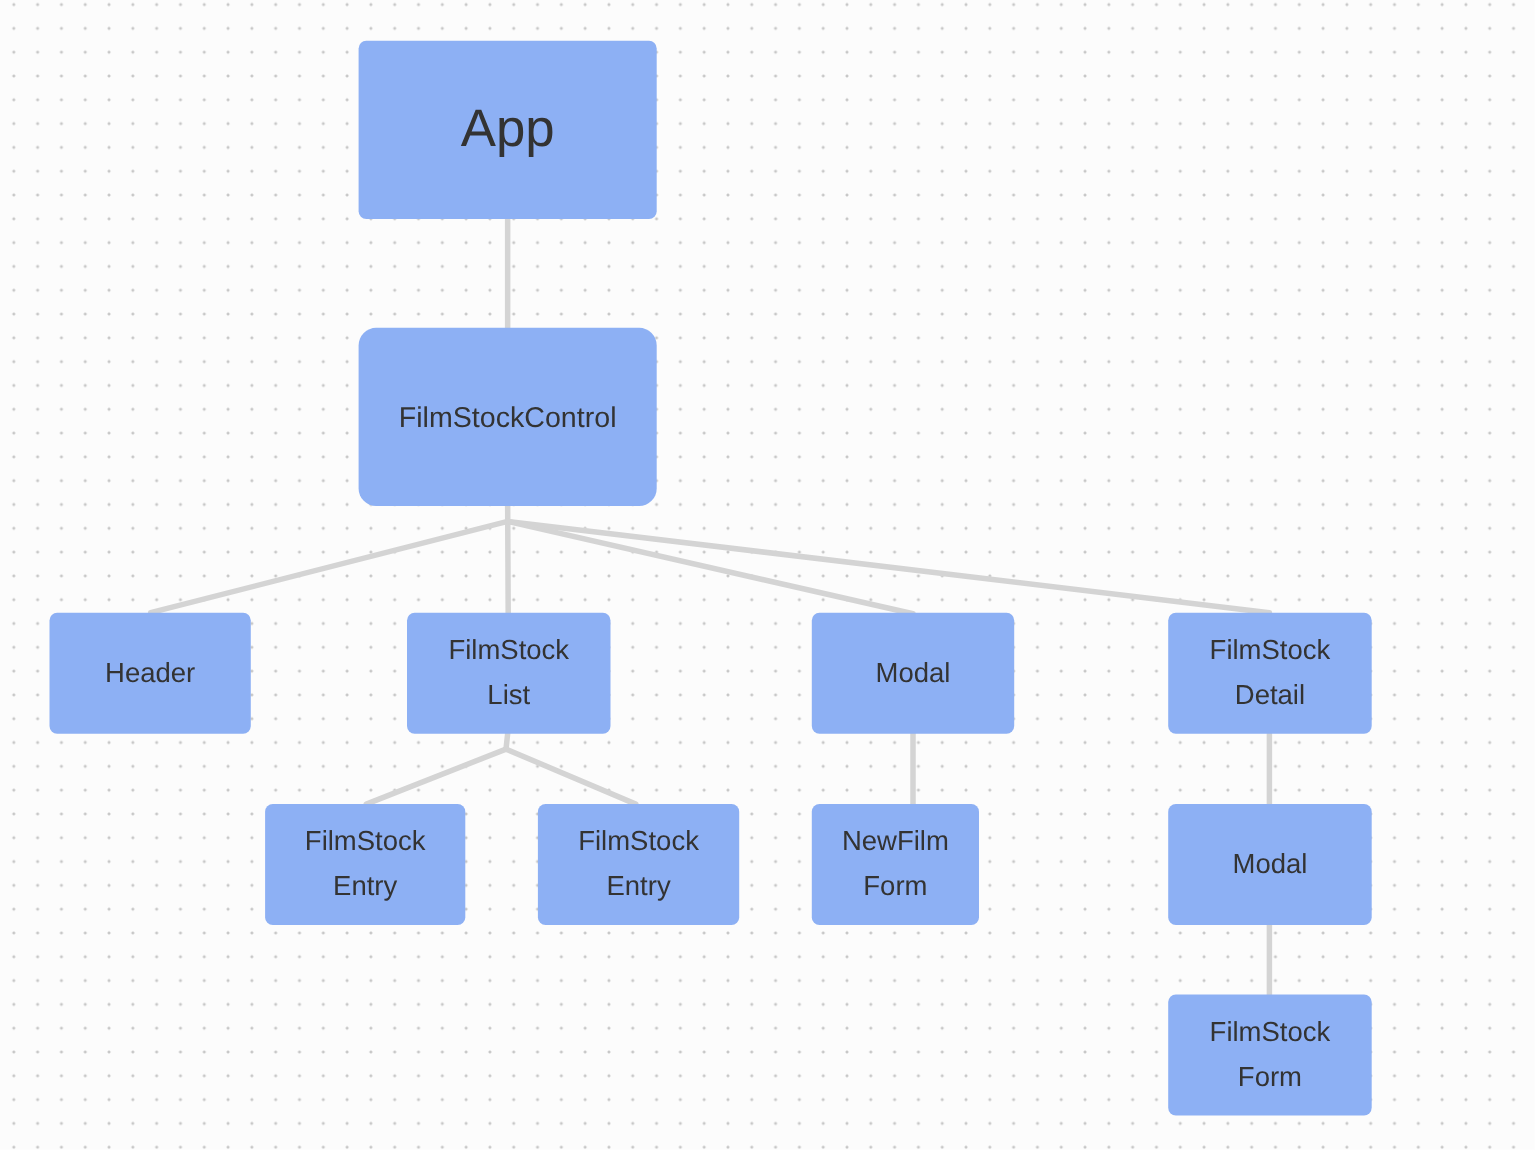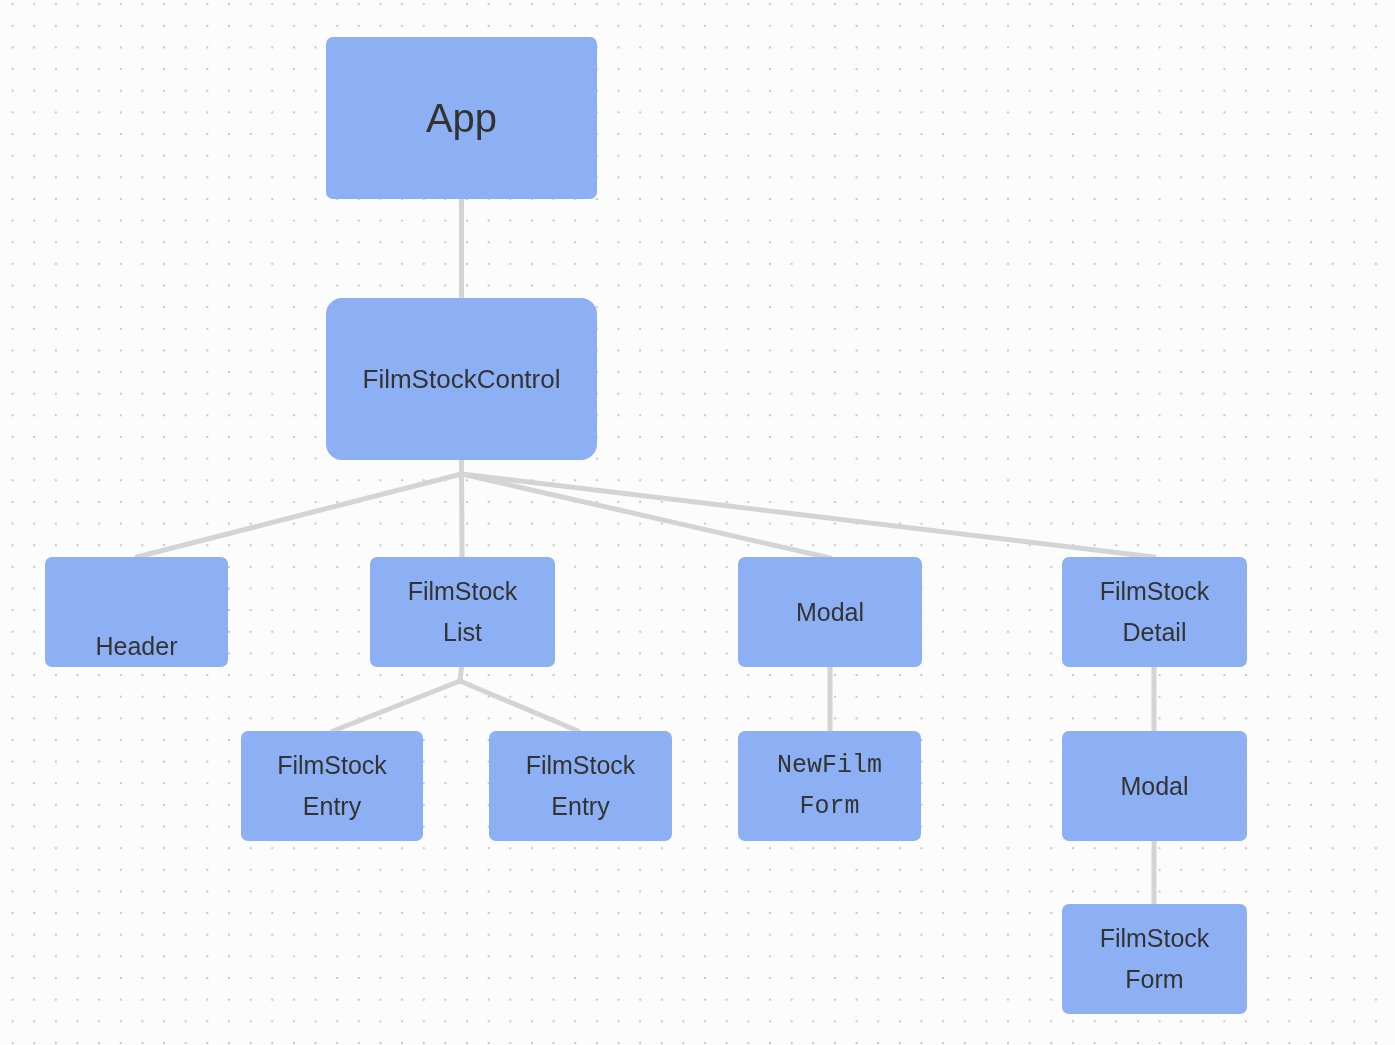--- a/index.html
+++ b/index.html
@@ -67,27 +67,27 @@
       <polyline points="461.5,474 830,558"></polyline>
       <polyline points="461.5,474 1154,557"></polyline>
       <polyline points="461.5,667 460,681"></polyline>
       <polyline points="460,681 333,731"></polyline>
       <polyline points="460,681 578,731"></polyline>
       <polyline points="830,667 830,731"></polyline>
       <polyline points="1154,667 1154,731"></polyline>
       <polyline points="1154,841 1154,904"></polyline>
     </svg>
   <div id="node-layer">
-      <div class="node large" style="left: 326px; top: 37px; width: 271px; height: 162px; font-size: 40px;">
+      <div class="node large" style="left: 326px; top: 37px; width: 271px; height: 162px; font-size: 48px;">
         <div class="label-line">App</div>
       </div>
       <div class="node" style="left: 326px; top: 298px; width: 271px; height: 162px; font-size: 26px; border-radius: 16px;">
         <div class="label-line">FilmStockControl</div>
       </div>
-      <div class="node" style="left: 45px; top: 557px; width: 183px; height: 110px; font-size: 25px; justify-content: flex-end;">
+      <div class="node" style="left: 45px; top: 557px; width: 183px; height: 110px; font-size: 25px;">
         <div class="label-line">Header</div>
       </div>
       <div class="node" style="left: 370px; top: 557px; width: 185px; height: 110px; font-size: 25px;">
         <div class="label-line">FilmStock</div>
         <div class="label-line">List</div>
       </div>
       <div class="node" style="left: 738px; top: 557px; width: 184px; height: 110px; font-size: 25px;">
         <div class="label-line">Modal</div>
       </div>
       <div class="node" style="left: 1062px; top: 557px; width: 185px; height: 110px; font-size: 25px;">
@@ -95,21 +95,21 @@
         <div class="label-line">Detail</div>
       </div>
       <div class="node" style="left: 241px; top: 731px; width: 182px; height: 110px; font-size: 25px;">
         <div class="label-line">FilmStock</div>
         <div class="label-line">Entry</div>
       </div>
       <div class="node" style="left: 489px; top: 731px; width: 183px; height: 110px; font-size: 25px;">
         <div class="label-line">FilmStock</div>
         <div class="label-line">Entry</div>
       </div>
-      <div class="node" style="left: 738px; top: 731px; width: 183px; height: 110px; font-size: 25px; font-family: Liberation Mono, monospace;">
+      <div class="node" style="left: 738px; top: 731px; width: 152px; height: 110px; font-size: 25px;">
         <div class="label-line">NewFilm</div>
         <div class="label-line">Form</div>
       </div>
       <div class="node" style="left: 1062px; top: 731px; width: 185px; height: 110px; font-size: 25px;">
         <div class="label-line">Modal</div>
       </div>
       <div class="node" style="left: 1062px; top: 904px; width: 185px; height: 110px; font-size: 25px;">
         <div class="label-line">FilmStock</div>
         <div class="label-line">Form</div>
       </div>

